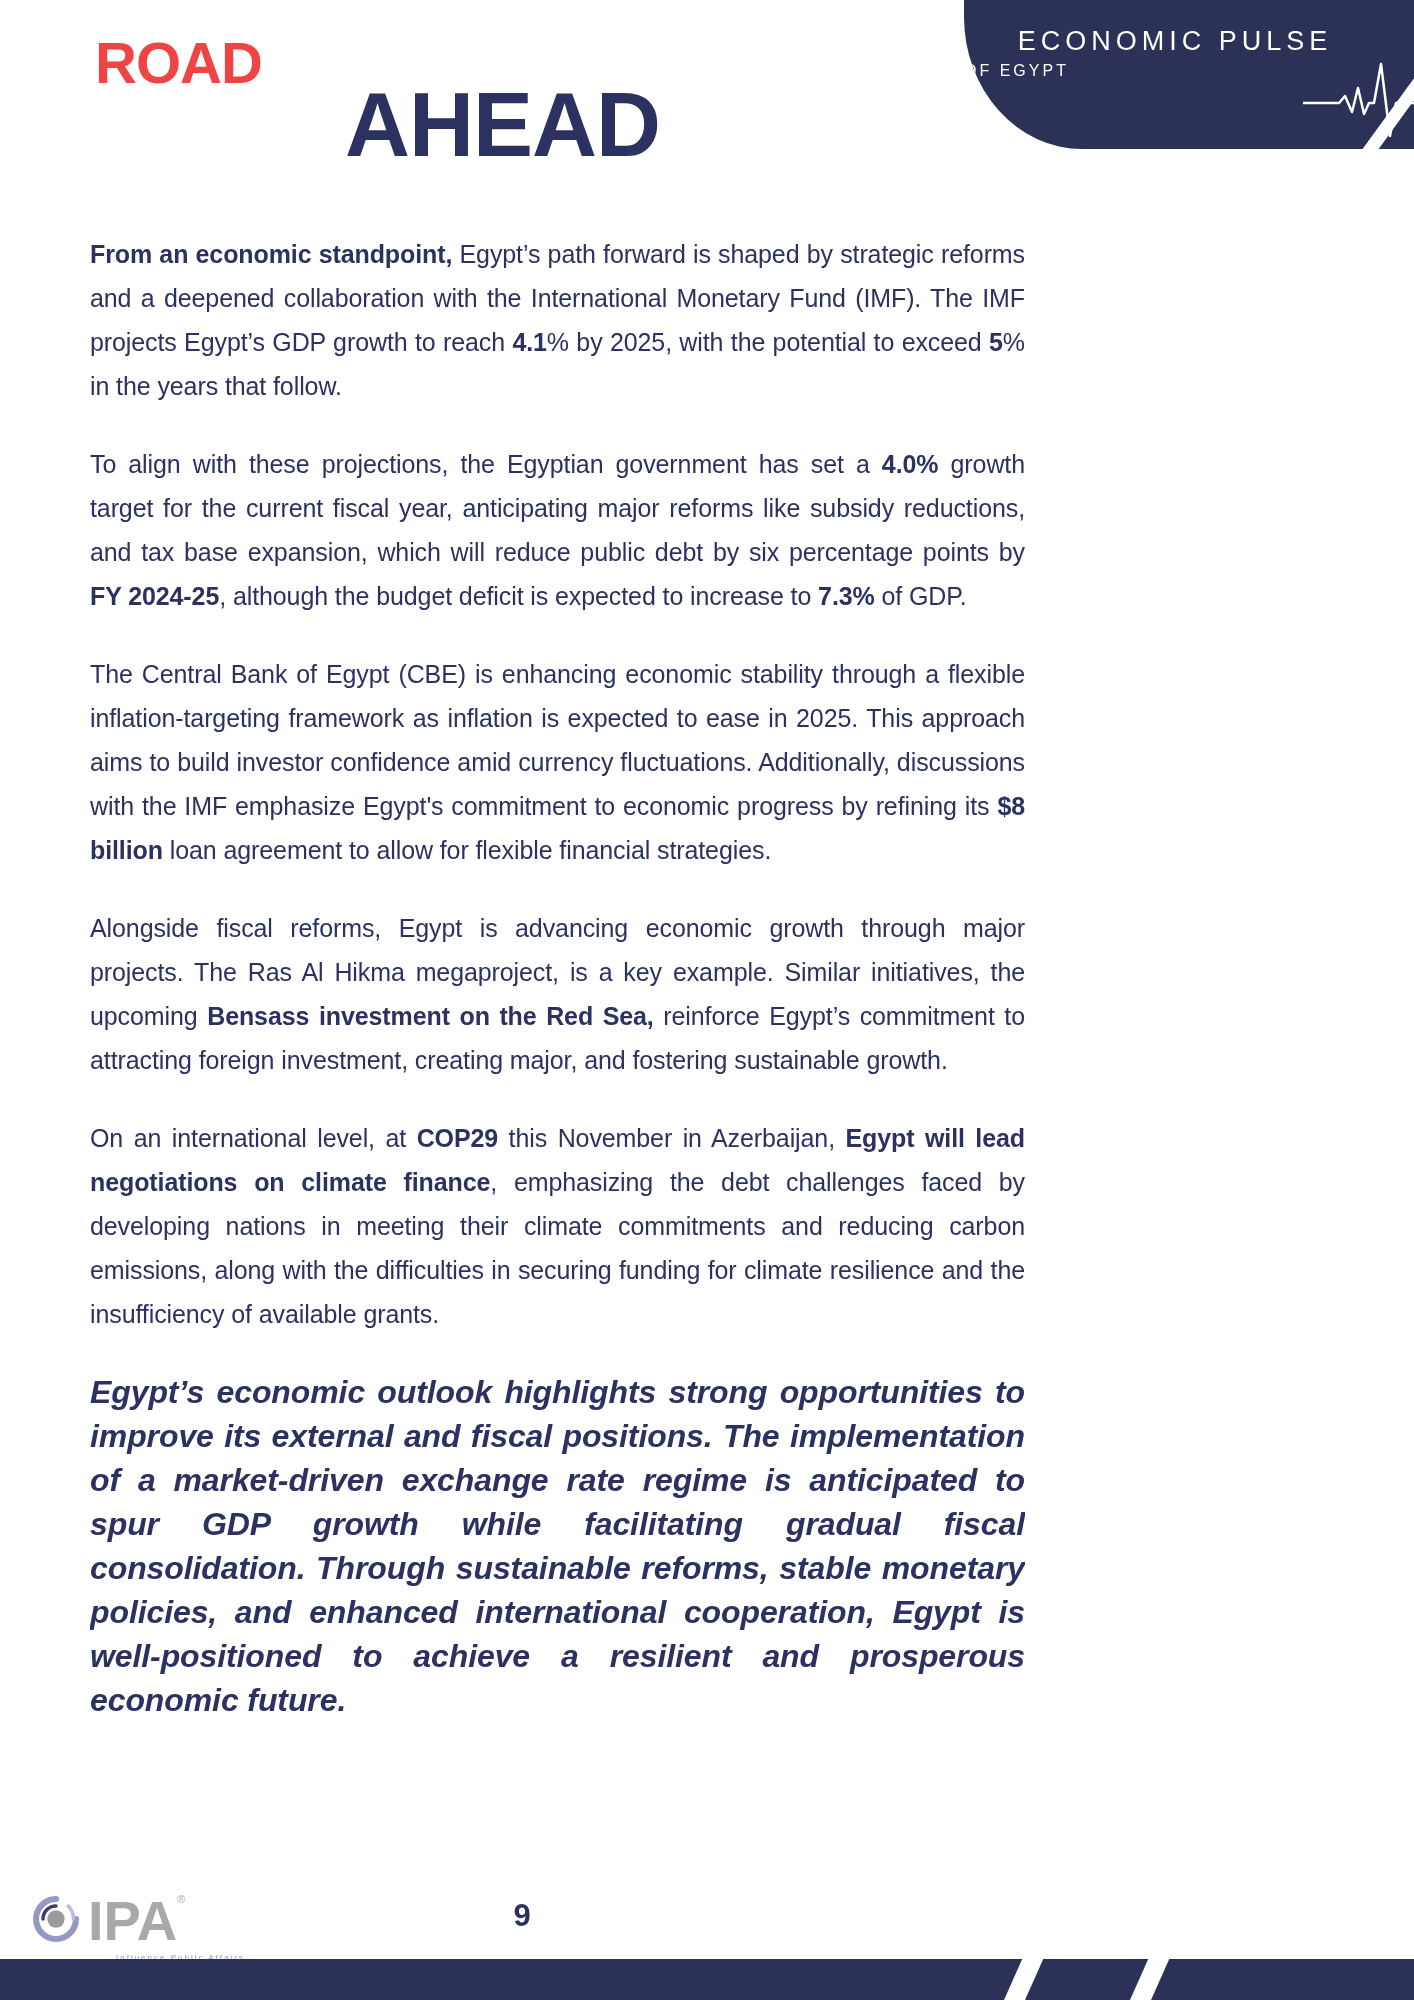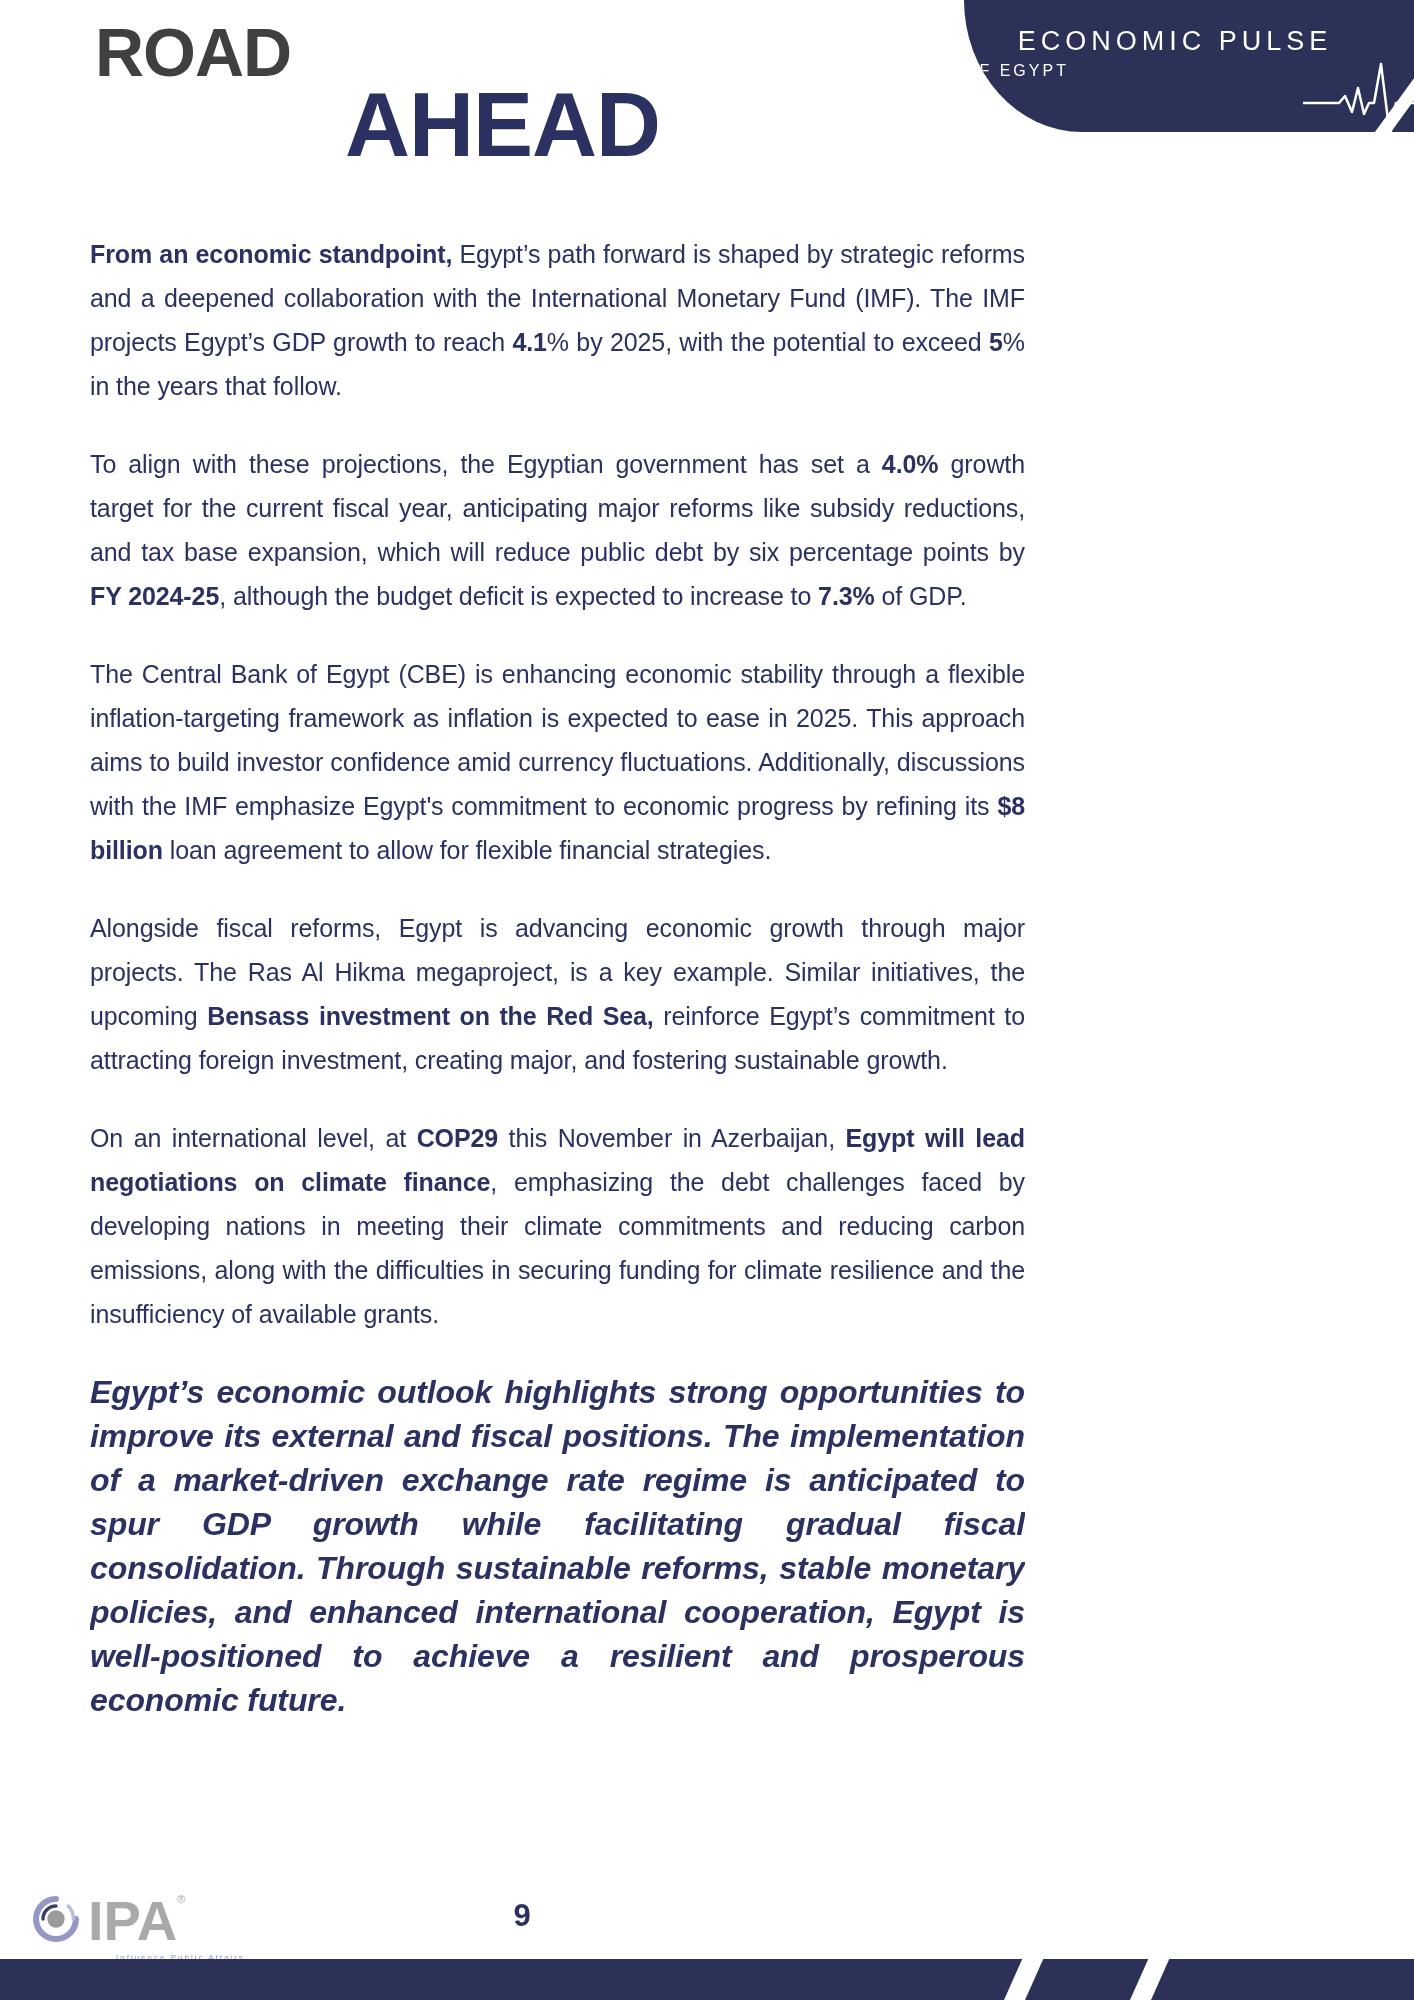--- a/index.html
+++ b/index.html
@@ -5,33 +5,33 @@
   html,body{margin:0;padding:0;background:#e8e8e8;}
   .page{
     position:relative;
     width:1414px;height:2000px;
     background:#ffffff;
     overflow:hidden;
     font-family:"Liberation Sans",sans-serif;
   }
   
   .title-road{
-    position:absolute;left:95px;top:18px;
-    font-size:68px;font-weight:bold;letter-spacing:-1px;
-    color:#404040;line-height:1;
+    position:absolute;left:95px;top:34px;
+    font-size:58px;font-weight:bold;letter-spacing:-1px;
+    color:#ef4444;line-height:1;
   }
   .title-ahead{
     position:absolute;left:337px;top:80px;
     font-size:90px;font-weight:bold;letter-spacing:-1px;
     color:#2b3160;line-height:1;margin-left:8px;
   }
   
   .badge{
     position:absolute;top:0;right:0;
-    width:450px;height:132px;
+    width:450px;height:149px;
     background:#2b3157;
     border-bottom-left-radius:118px 132px;
     overflow:hidden;
     color:#ffffff;
     text-decoration:underline;
   }
   .badge-title{
     position:absolute;top:26px;left:0;right:28px;
     text-align:center;
     font-size:27px;font-weight:normal;letter-spacing:5px;

